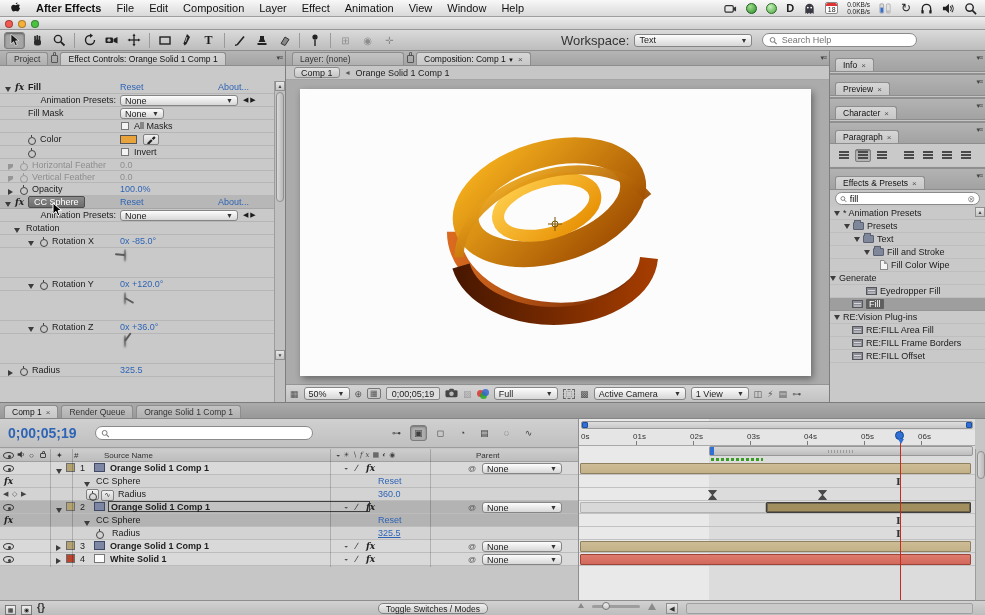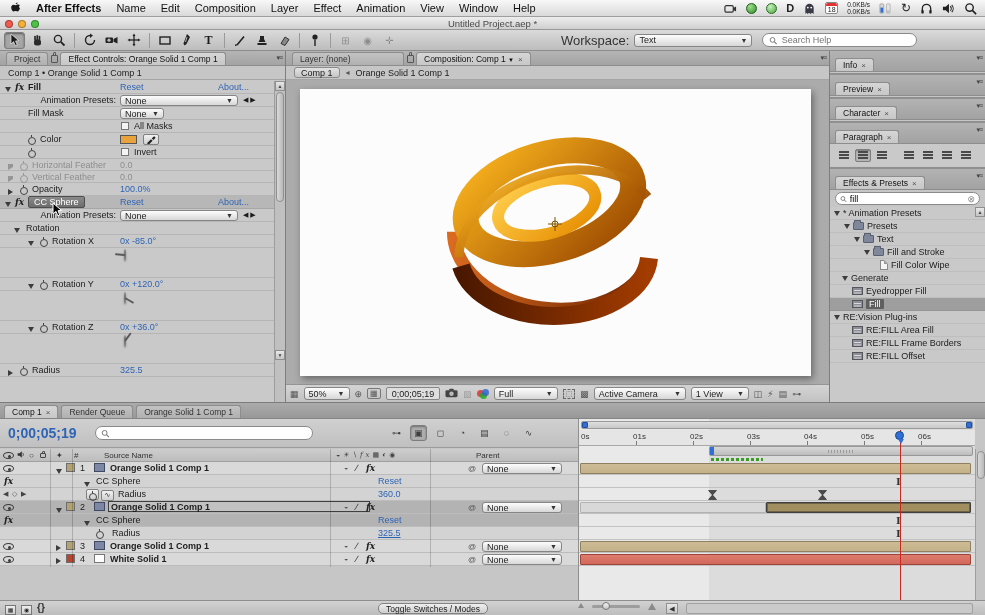--- a/index.html
+++ b/index.html
@@ -160,21 +160,21 @@
 </head>
 <body>
 
 <div class="screen">
 
   <div class="menubar">
     <span class="mi"><svg width="11" height="12" viewBox="0 0 11 12">
           <path d="M5.5 3 C6 1.5 7.5 1.5 7.5 1.5 C7.6 2.6 6.5 3.3 5.5 3 Z M8 3.6 C9 3.6 9.8 4.2 9.8 4.2 C8.8 5 8.9 6.6 10 7.2 C9.6 8.6 8.6 10.4 7.5 10.4 C6.8 10.4 6.6 10 5.6 10 C4.6 10 4.3 10.4 3.7 10.4 C2.5 10.4 1.2 8.2 1.2 6.4 C1.2 4.6 2.5 3.7 3.6 3.7 C4.4 3.7 5 4.2 5.6 4.2 C6.2 4.2 7 3.6 8 3.6 Z" fill="#1a1a1a"></path>
         </svg></span>
     <span class="mi app">After Effects</span>
-    <span class="mi">Name</span>
+    <span class="mi">File</span>
     <span class="mi">Edit</span>
     <span class="mi">Composition</span>
     <span class="mi">Layer</span>
     <span class="mi">Effect</span>
     <span class="mi">Animation</span>
     <span class="mi">View</span>
     <span class="mi">Window</span>
     <span class="mi">Help</span>
     <span class="mstatus">
       <svg class="msvg" viewBox="0 0 14 14">
@@ -211,21 +211,20 @@
           <circle cx="6" cy="6" r="4" fill="none" stroke="#222" stroke-width="1.5"></circle>
           <line x1="9" y1="9" x2="13" y2="13" stroke="#222" stroke-width="1.8"></line>
         </svg>
     </span>
   </div>
 
   <div class="titlebar">
     <span class="tl-dot" style="left:5px; background:#f05a50;"></span>
     <span class="tl-dot" style="left:18px; background:#f6b035;"></span>
     <span class="tl-dot" style="left:31px; background:#4bc242;"></span>
-    <div class="wtitle">Untitled Project.aep *</div>
   </div>
 
   <div class="toolbar">
     <span class="tool active">
         <svg width="13" height="14" viewBox="0 0 13 14">
           <path d="M3 1 L3 11 L5.6 8.6 L7.3 12.6 L9.2 11.8 L7.5 7.9 L10.8 7.7 Z" fill="#1a1a1a" stroke="#fff" stroke-width=".6"></path>
         </svg>
       </span>
     <span class="tool">
         <svg width="14" height="14" viewBox="0 0 14 14">
@@ -333,21 +332,20 @@
 
     <div class="panel ec">
       <div class="ptabs">
         <span class="ptab">Project</span>
         <span style="width:7px;height:8px;border:1px solid #555;border-radius:1px;position:relative;margin:0 2px 2px 0;">
             <i style="position:absolute;left:1px;top:-4px;width:3px;height:4px;border:1px solid #555;border-bottom:none;border-radius:3px 3px 0 0;"></i>
           </span>
         <span class="ptab on" style="max-width:196px;overflow:hidden;"><span>Effect Controls: Orange Solid 1 Comp 1</span></span>
         <span class="pmenu">▾≡</span>
       </div>
-      <div class="ec-bc">Comp 1 • Orange Solid 1 Comp 1</div>
       <div class="ec-body">
 
         <div class="ecrow">
           <span class="a" style="left:5px;top:3px;"><span class="tw open"></span></span>
           <span class="a fxb" style="left:15px;">fx</span>
           <span class="a" style="left:28px;font-weight:bold;">Fill</span>
           <span class="a blue" style="left:120px;">Reset</span>
           <span class="a blue" style="left:218px;">About...</span>
         </div>
         <div class="ecrow">
@@ -637,25 +635,25 @@
             </div>
           <div class="trow" style="padding-left:34px;">
               <span class="tw open"></span>
               <span class="ifolder"></span>
               <span class="lbl">Fill and Stroke</span>
             </div>
           <div class="trow" style="padding-left:50px;">
               <span class="ipage"></span>
               <span class="lbl">Fill Color Wipe</span>
             </div>
-          <div class="trow" style="padding-left:12px;">
+          <div class="trow" style="padding-left:0;">
               <span class="tw open"></span>
               <span class="lbl">Generate</span>
             </div>
-          <div class="trow" style="padding-left:22px;">
+          <div class="trow" style="padding-left:36px;">
               <span class="ifx"></span>
               <span class="lbl">Eyedropper Fill</span>
             </div>
           <div class="trow sel" style="padding-left:22px;">
               <span class="ifx"></span>
               <span class="lbl">Fill</span>
             </div>
           <div class="trow" style="padding-left:4px;">
               <span class="tw open"></span>
               <span class="lbl">RE:Vision Plug-ins</span>

